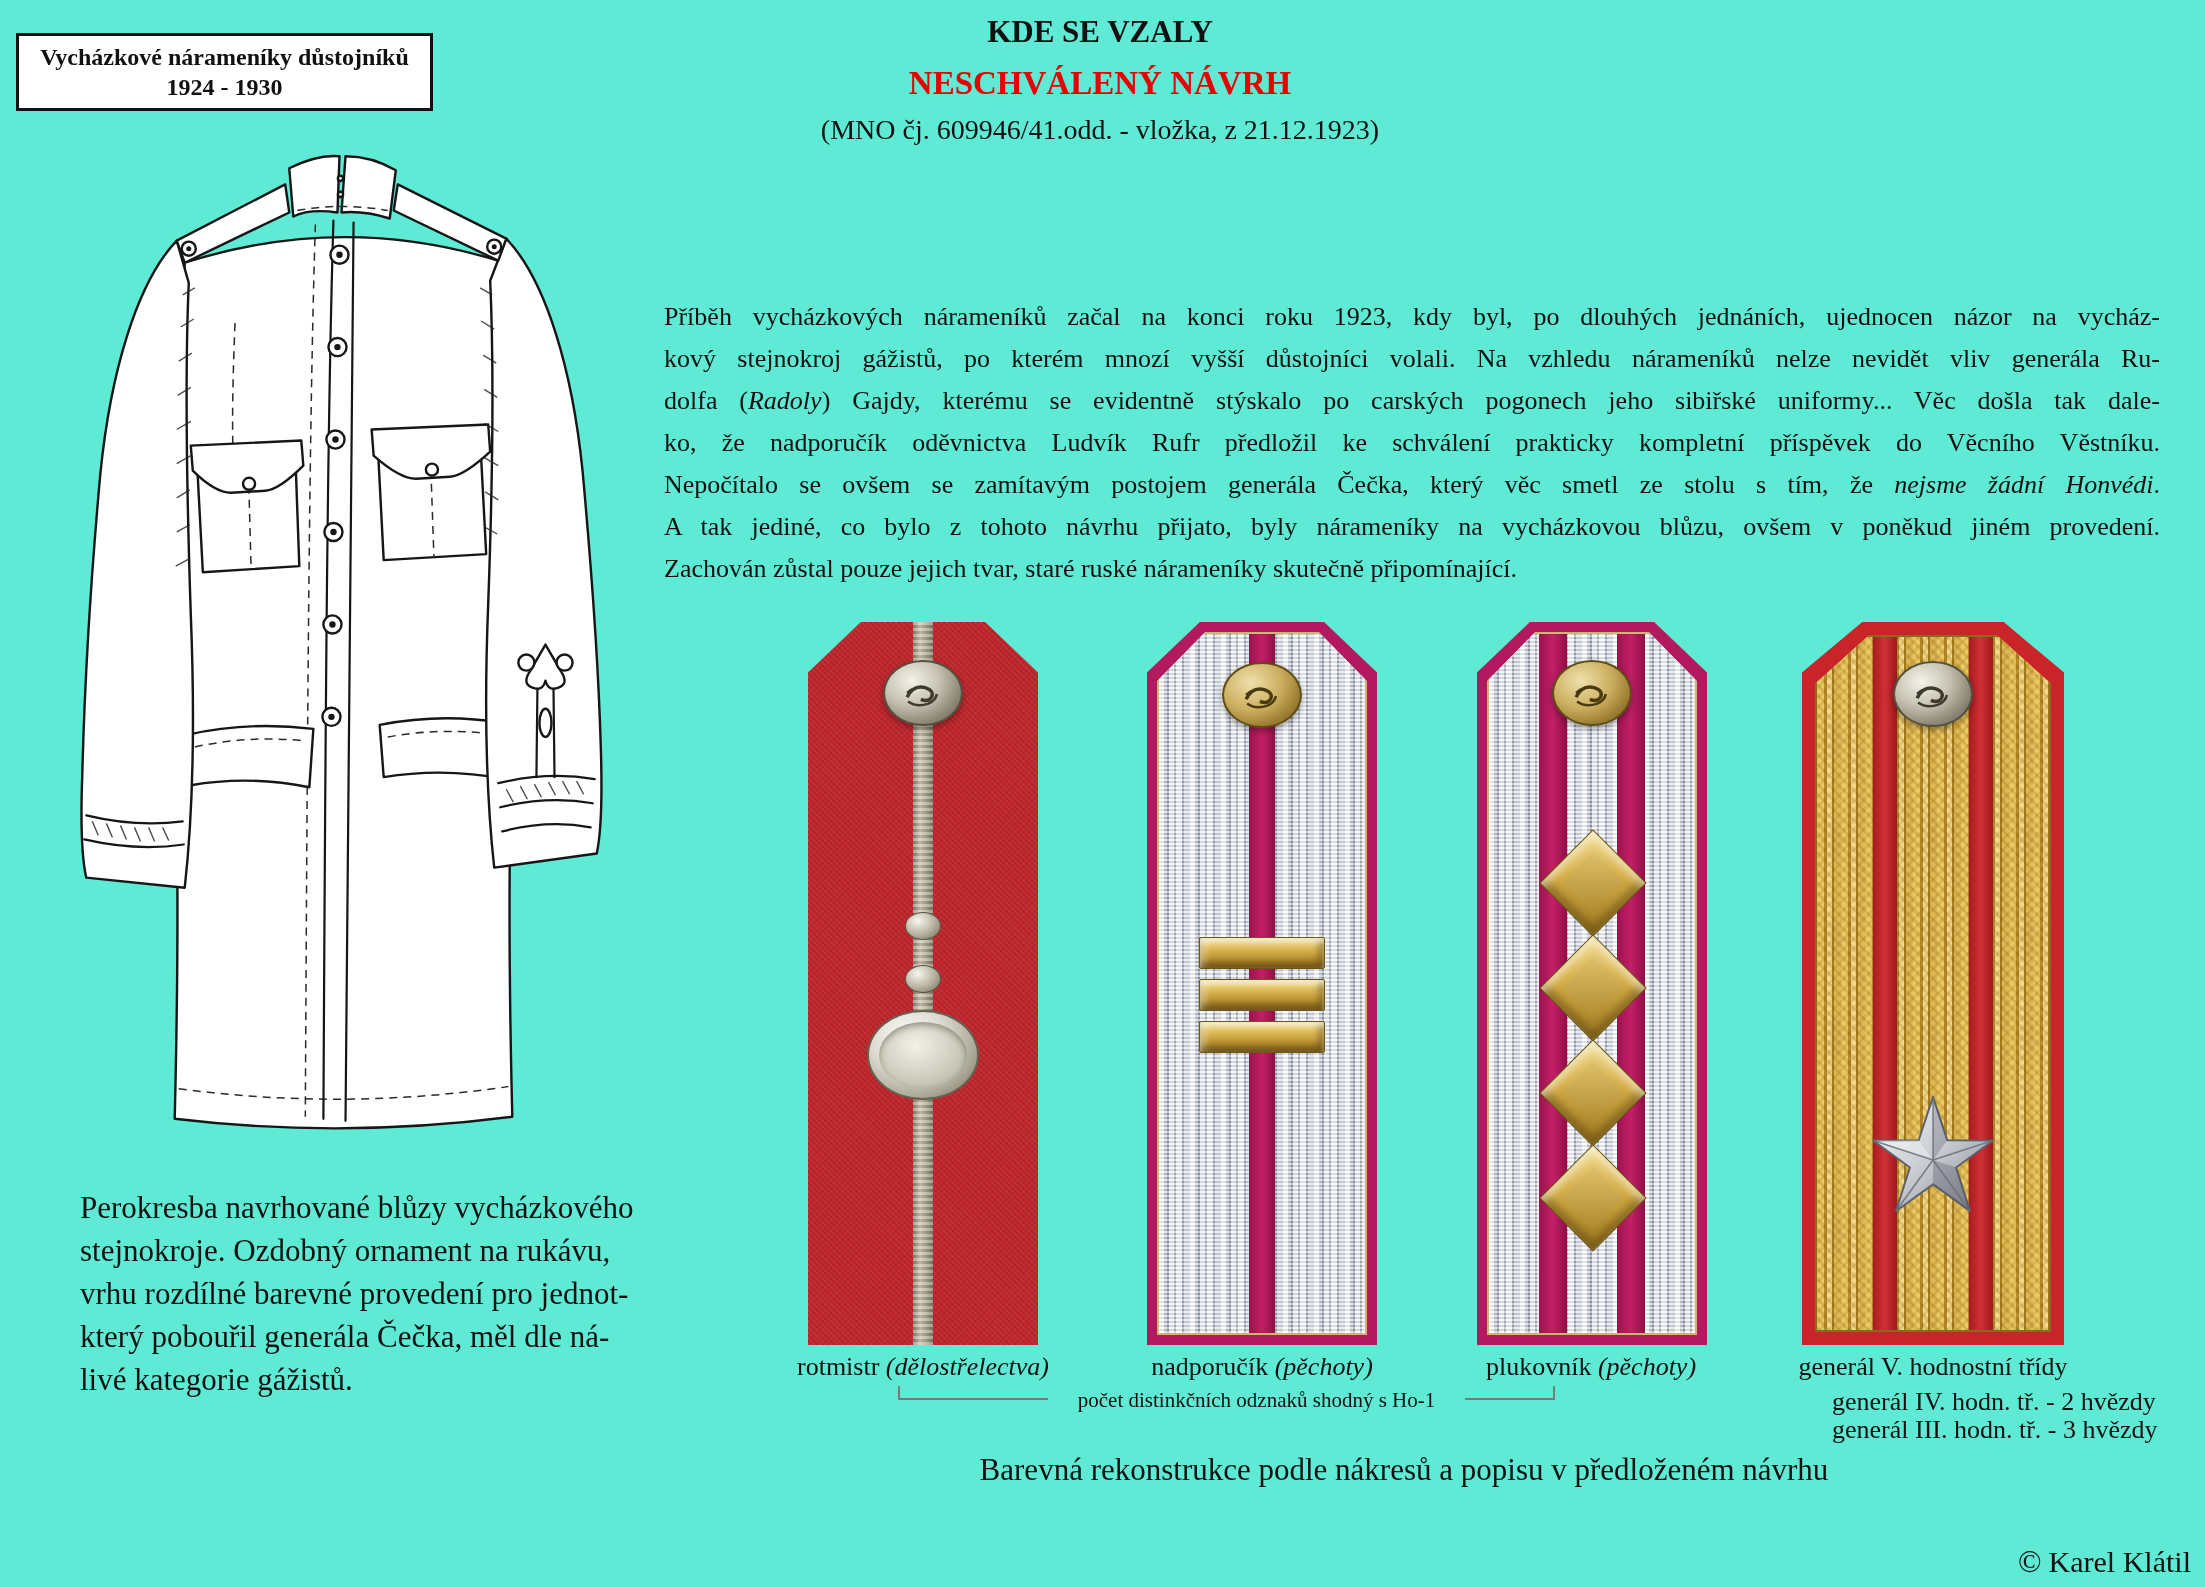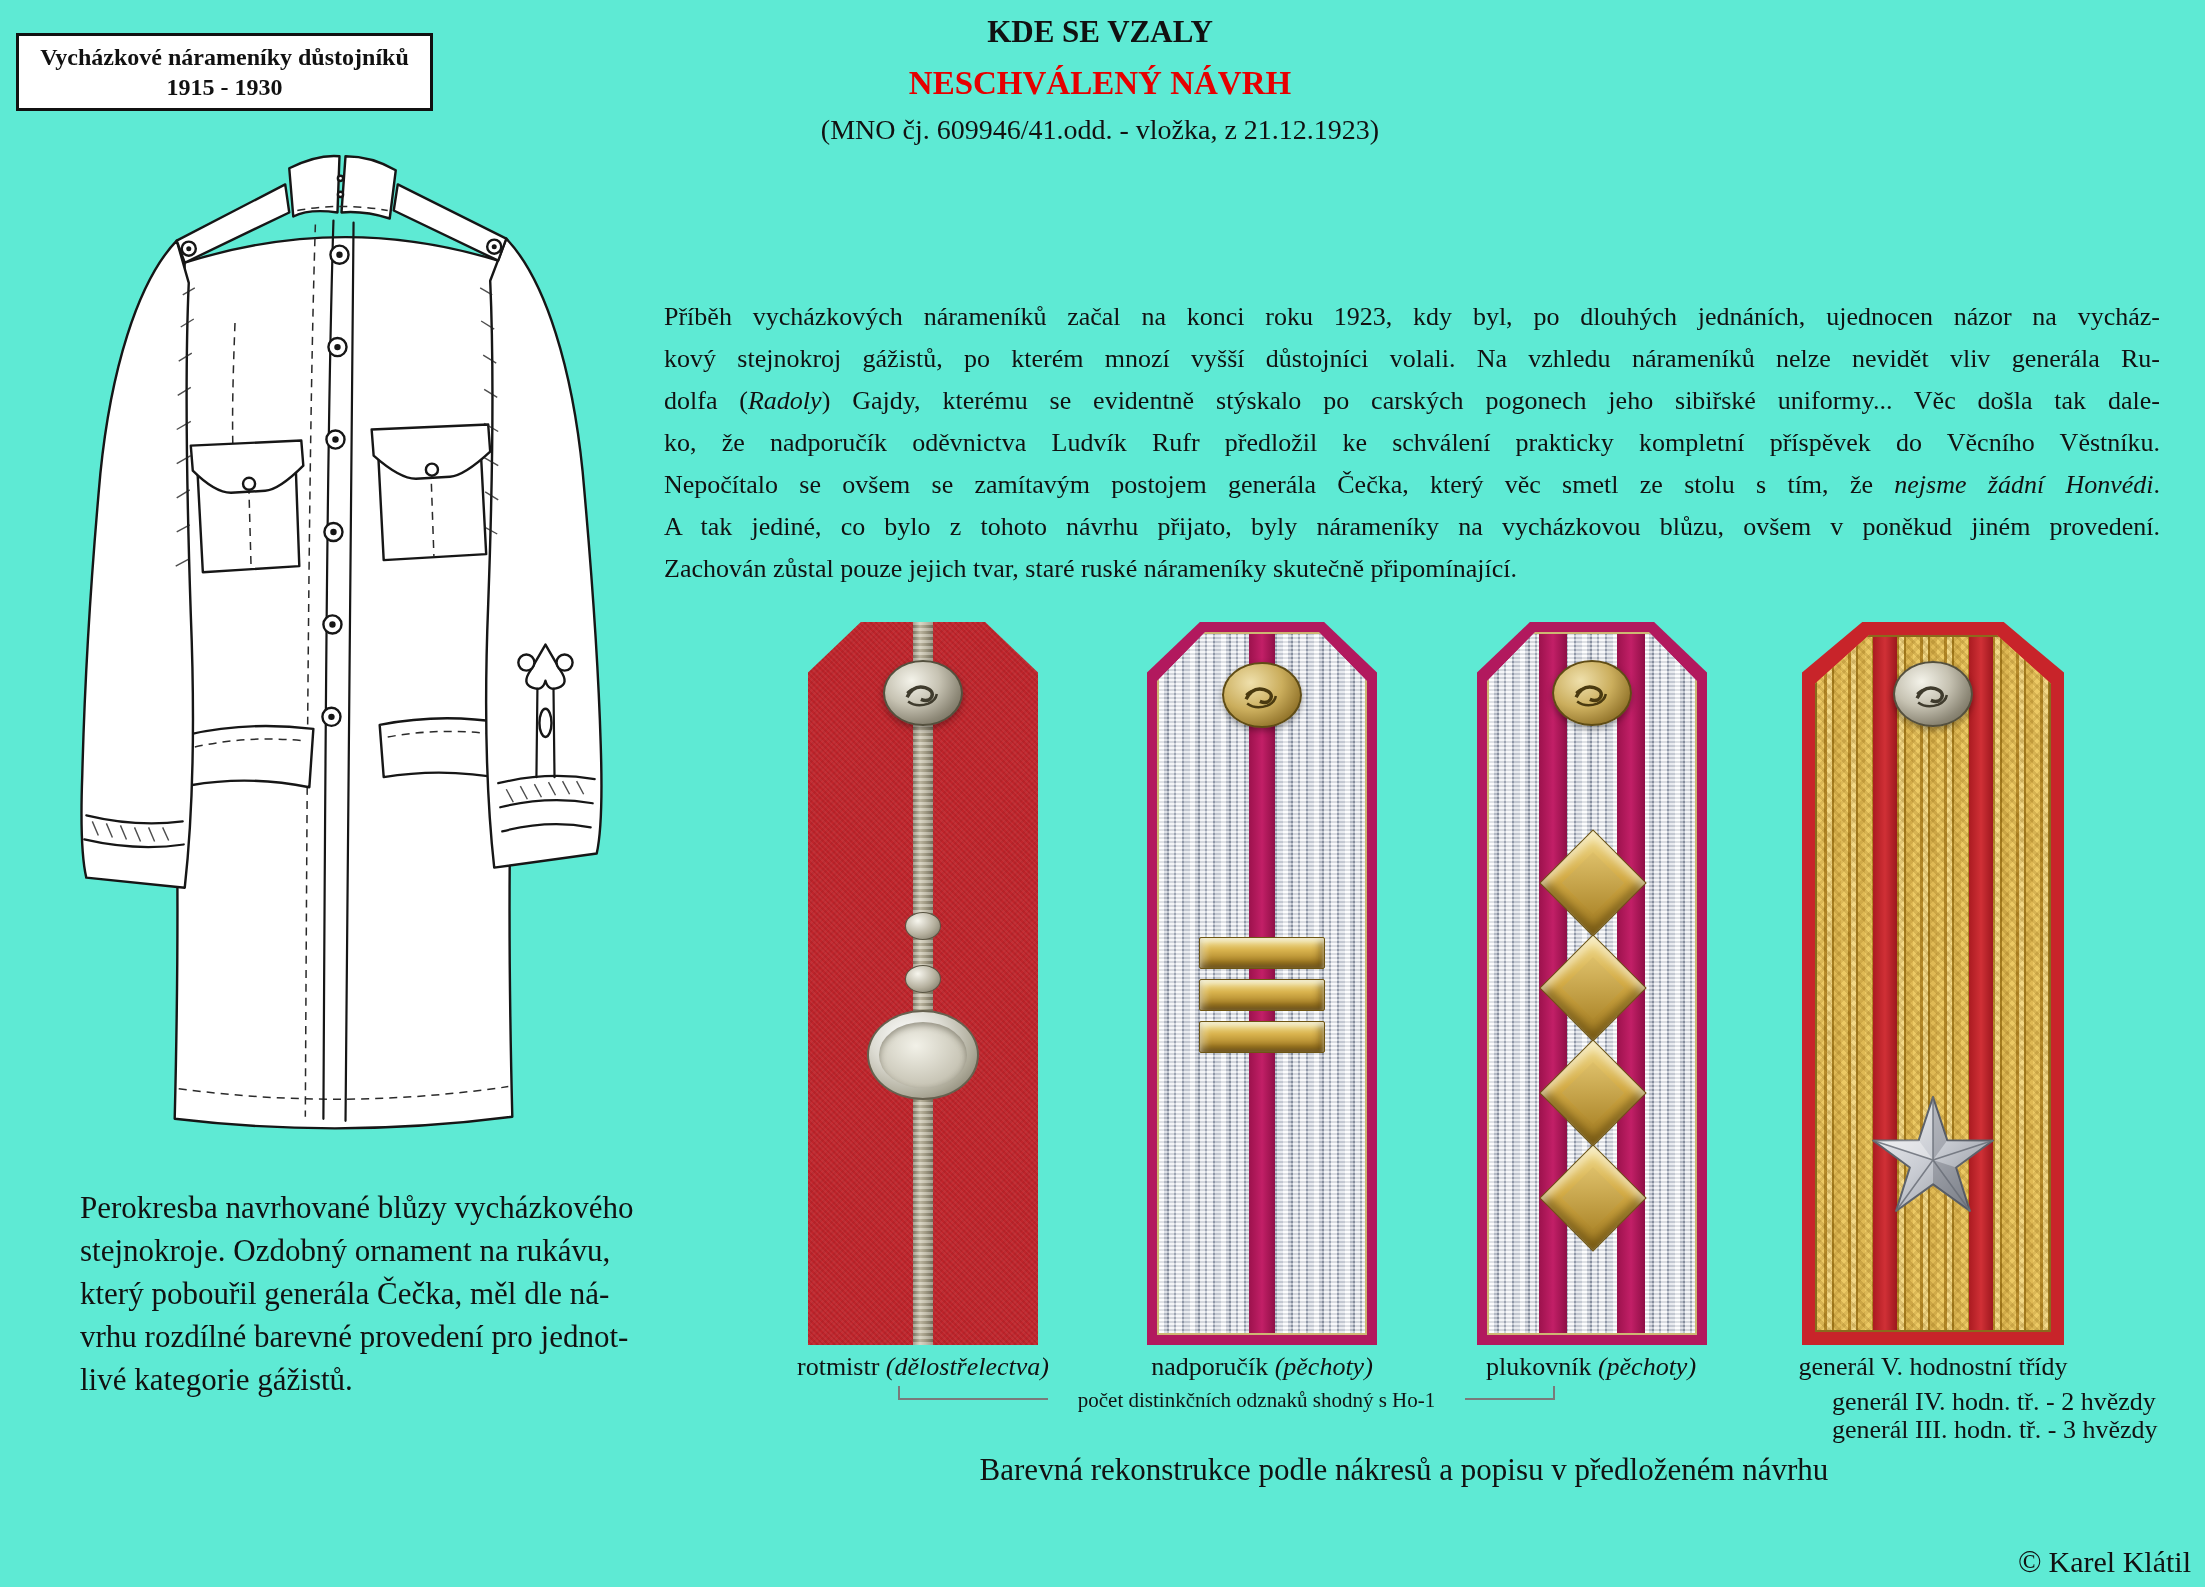--- a/index.html
+++ b/index.html
@@ -121,21 +121,21 @@
   .credit{position:absolute;right:14px;top:1544px;font-size:30px;display:flex;align-items:baseline;gap:7px;}
   .credit .copy{font-size:31px;}
 </style>
 </head>
 <body>
 
 <div class="page">
 
   <div class="corner-box">
     <div>Vycházkové nárameníky důstojníků</div>
-    <div>1915 - 1930</div>
+    <div>1924 - 1930</div>
   </div>
 
   <div class="header">
     <div class="h-sub">KDE SE VZALY</div>
     <div class="h-status">NESCHVÁLENÝ NÁVRH</div>
     <div class="h-ref">(MNO čj. 609946/41.odd. - vložka, z 21.12.1923)</div>
   </div>
 
   <svg class="tunic" viewBox="0 0 630 1050">
 
@@ -229,22 +229,22 @@
     <div class="pline"><span>dolfa (</span><i>Radoly</i><span>) Gajdy, kterému se evidentně stýskalo po carských pogonech jeho sibiřské uniformy... Věc došla tak dale-</span></div>
     <div class="pline">ko, že nadporučík oděvnictva Ludvík Rufr předložil ke schválení prakticky kompletní příspěvek do Věcního Věstníku.</div>
     <div class="pline"><span>Nepočítalo se ovšem se zamítavým postojem generála Čečka, který věc smetl ze stolu s tím, že </span><i>nejsme žádní Honvédi</i><span>.</span></div>
     <div class="pline">A tak jediné, co bylo z tohoto návrhu přijato, byly nárameníky na vycházkovou blůzu, ovšem v poněkud jiném provedení.</div>
     <div class="pline last">Zachován zůstal pouze jejich tvar, staré ruské nárameníky skutečně připomínající.</div>
   </div>
 
   <div class="draw-caption">
     <div>Perokresba navrhované blůzy vycházkového</div>
     <div>stejnokroje. Ozdobný ornament na rukávu,</div>
+    <div>vrhu rozdílné barevné provedení pro jednot-</div>
     <div>který pobouřil generála Čečka, měl dle ná-</div>
-    <div>vrhu rozdílné barevné provedení pro jednot-</div>
     <div>livé kategorie gážistů.</div>
   </div>
 
   <div class="board b1">
     <div class="b1-stripe"></div>
     <div class="btn silver" style="top:38px">
       <svg viewBox="0 0 44 32" fill="none" stroke="currentColor">
         <path d="M7,20 Q13,8 24,11 Q33,14 30,20 Q27,25 20,22" stroke-width="3.2"></path>
         <path d="M8,24 Q16,30 27,26 Q34,23 35,17" stroke-width="2.4"></path>
         <path d="M7,16 Q10,12 14,12" stroke-width="2"></path>

